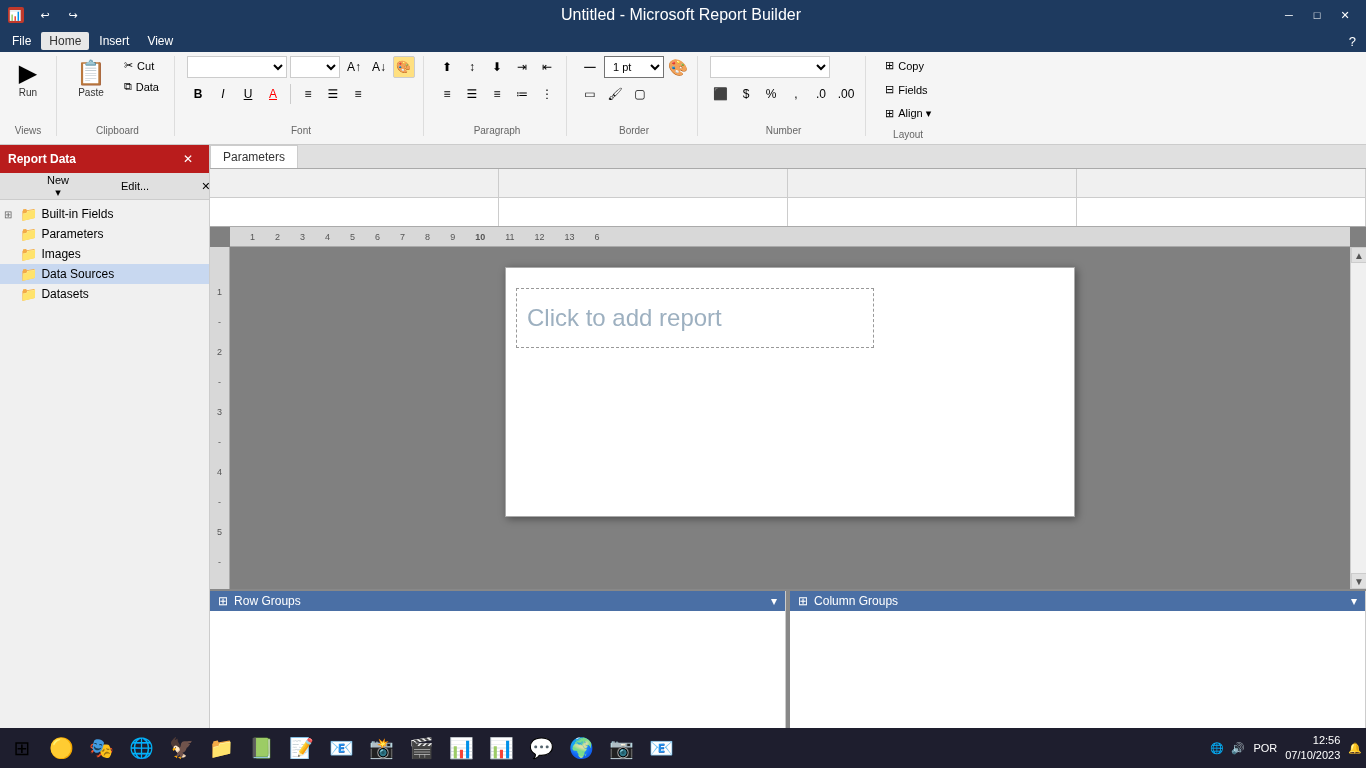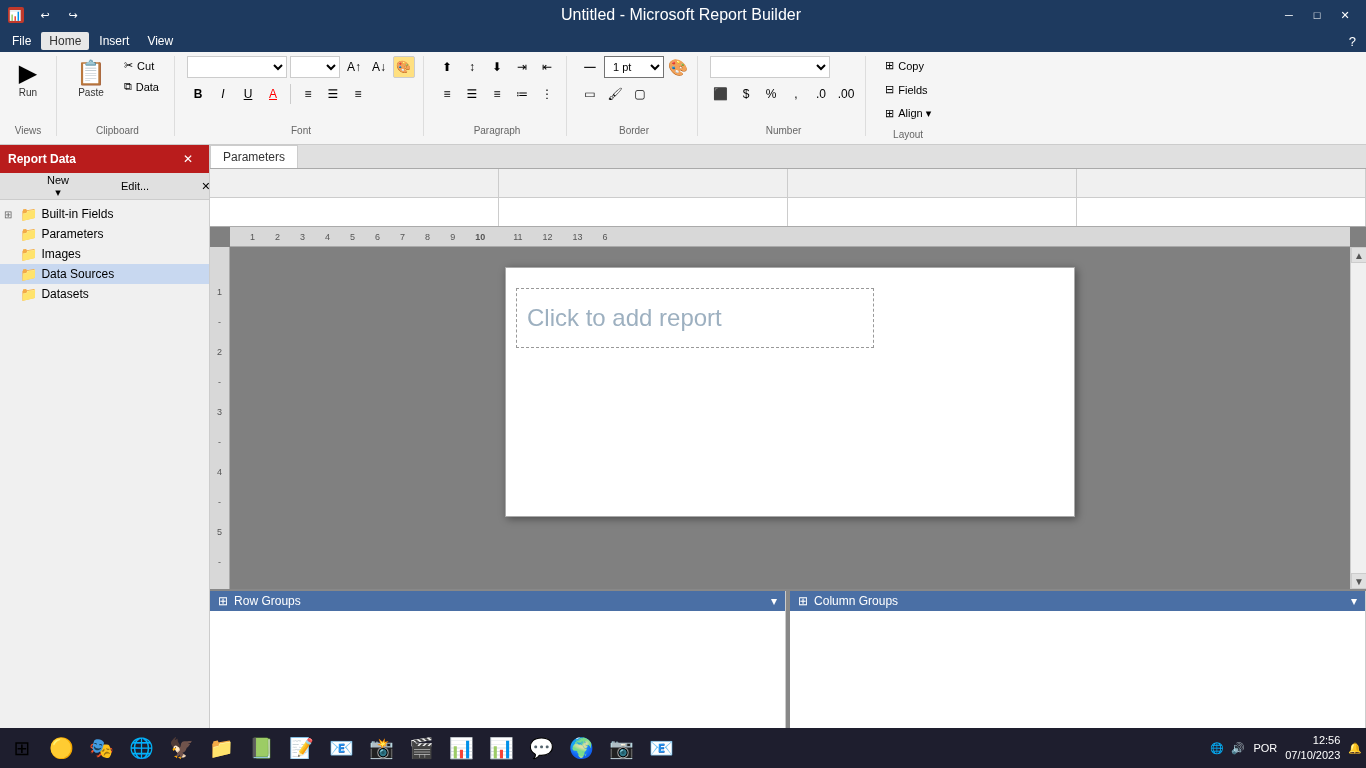--- a/index.html
+++ b/index.html
@@ -570,21 +570,21 @@
         <div style="height:20px; flex:1; background:#d8d8d8; display:flex; align-items:center; overflow:hidden; padding-left:20px; font-size:9px; color:#555; border-bottom:1px solid #aaa;">
           <span style="margin-right:20px;">1</span>
           <span style="margin-right:20px;">2</span>
           <span style="margin-right:20px;">3</span>
           <span style="margin-right:20px;">4</span>
           <span style="margin-right:20px;">5</span>
           <span style="margin-right:20px;">6</span>
           <span style="margin-right:20px;">7</span>
           <span style="margin-right:20px;">8</span>
           <span style="margin-right:20px;">9</span>
-          <span style="margin-right:28px;font-weight:bold;">10</span>
+          <span style="margin-right:20px;font-weight:bold;">10</span>
           <span style="margin-right:20px;">11</span>
           <span style="margin-right:20px;">12</span>
           <span style="margin-right:20px;">13</span>
           <span style="margin-right:20px;">6</span>
         </div>
         <div style="width:16px;"></div>
       </div>
 
       <div style="display:flex; height:calc(100% - 20px);">
 

